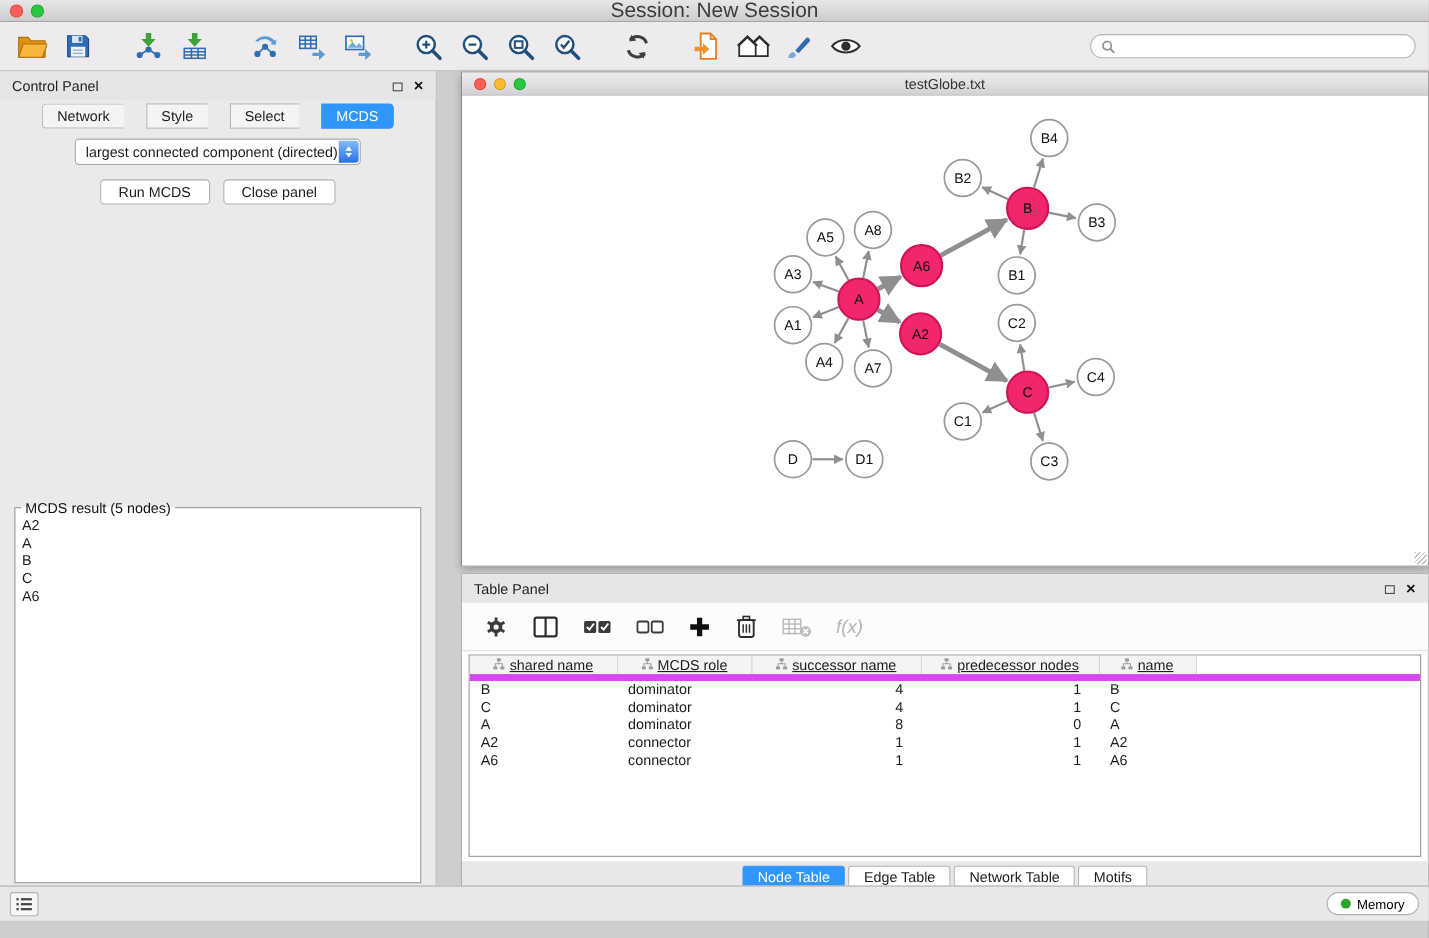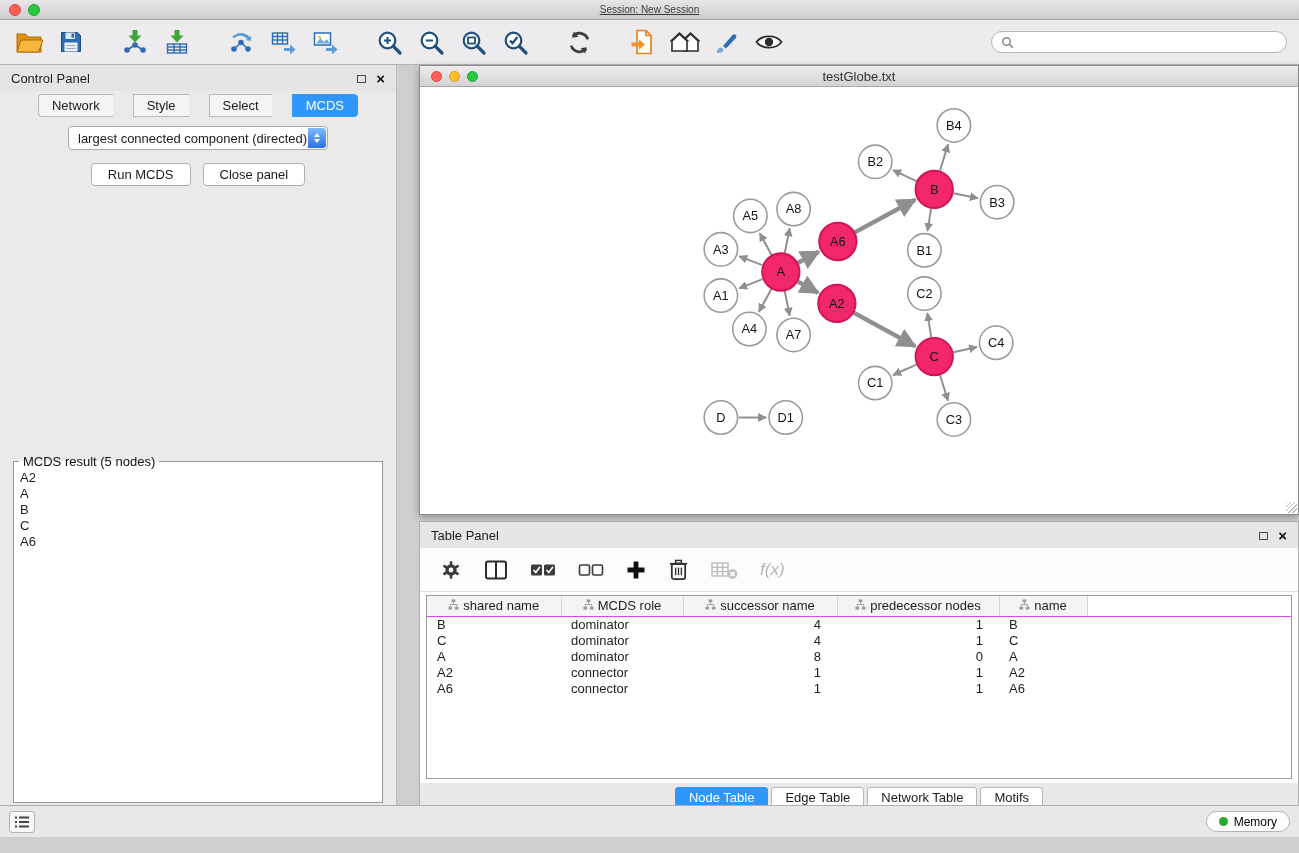--- a/index.html
+++ b/index.html
@@ -8,21 +8,21 @@
     width:1299px; height:853px; position:relative; margin:0 auto;
     background:#cfcdcf; font-family:"Liberation Sans", sans-serif; font-size:13px;
     color:#1c1c1c; overflow:hidden; user-select:none;
   }
   
   .titlebar {
     height:20px; background:linear-gradient(#e8e6e8,#cfccce);
     border-bottom:1px solid #a9a6a9; position:relative;
     display:flex; align-items:center; justify-content:center;
   }
-  .titlebar .title { font-size:10px; color:#3c3c3c;text-decoration:underline; }
+  .titlebar .title { font-size:19px; color:#3c3c3c; }
   .traffic { position:absolute; left:9px; top:4px; display:flex; gap:7px; }
   .light { width:12px; height:12px; border-radius:50%; display:inline-block; }
   .light.red { background:#ff5f57; border:1px solid #e0443e; }
   .light.yellow { background:#febc2e; border:1px solid #d8a023; }
   .light.green { background:#28c840; border:1px solid #1da82f; }
   
   .toolbar {
     height:45px; background:#edebed; border-bottom:1px solid #b5b2b5;
     display:flex; align-items:center; padding:0 12px; gap:8px;
   }
@@ -85,22 +85,22 @@
   
   .table-panel { margin-top:6px; flex:1; background:#fff; border:1px solid #b0adb0;
     display:flex; flex-direction:column; margin-bottom:8px; }
   .table-panel .panel-header { background:#e7e5e7; }
   .table-toolbar { height:44px; display:flex; align-items:center; gap:22px;
     padding:0 20px; background:#fcfcfc; border-bottom:1px solid #e0e0e0; flex:0 0 auto; }
   .tt-btn { background:transparent; border:none; display:flex; align-items:center; }
   .fx { font-family:Liberation Sans, sans-serif; font-style:italic; font-size:17px; color:#b4b4b4; }
   .table-box { flex:1; margin:3px 6px 4px 6px; border:1px solid #9a9a9a; overflow:hidden; background:#fff; }
   table { border-collapse:collapse; width:100%; table-layout:fixed; font-size:13px; }
-  th { background:#f4f4f4; border-right:1px solid #d6d6d6; border-bottom:1px solid #d946ef;
-    font-weight:normal; height:20px; padding:1px 6px; white-space:nowrap; }
+  th { background:#f4f4f4; border-right:1px solid #d6d6d6; border-bottom:6px solid #d946ef;
+    font-weight:normal; height:20px; padding:1px 6px; white-space:nowrap;text-decoration:underline; }
   th .hlabel { margin-left:4px; }
   th.filler { background:#fff; border-right:none; }
   td { height:16px; padding:0 10px; white-space:nowrap; overflow:hidden; }
   td.num { text-align:right; padding-right:16px; }
   .table-tabs { height:29px; display:flex; align-items:center; justify-content:center;
     gap:3px; background:#e9e7e9; flex:0 0 auto; }
   .tp-tab { padding:2.5px 13px; background:#fff; border:1px solid #b7b7b7;
     border-radius:3px; color:#1c1c1c; }
   .tp-tab.active { background:#2f96fb; border-color:#2f96fb; color:#fff; }
   

